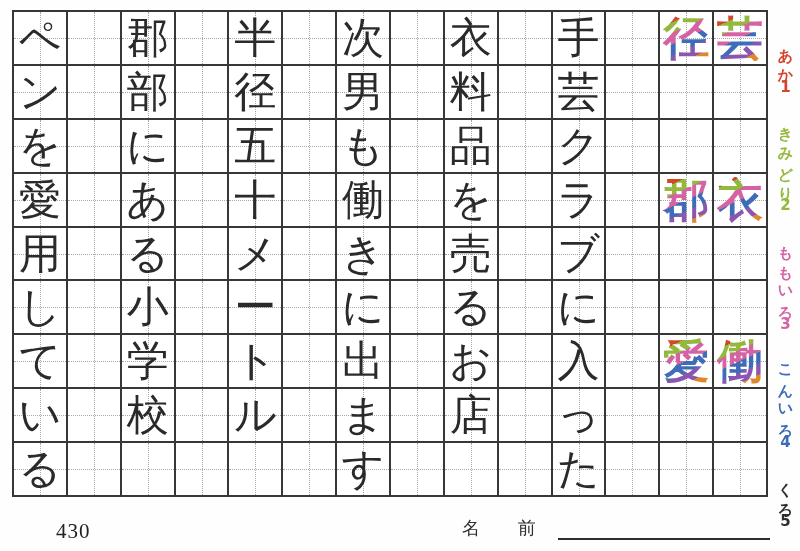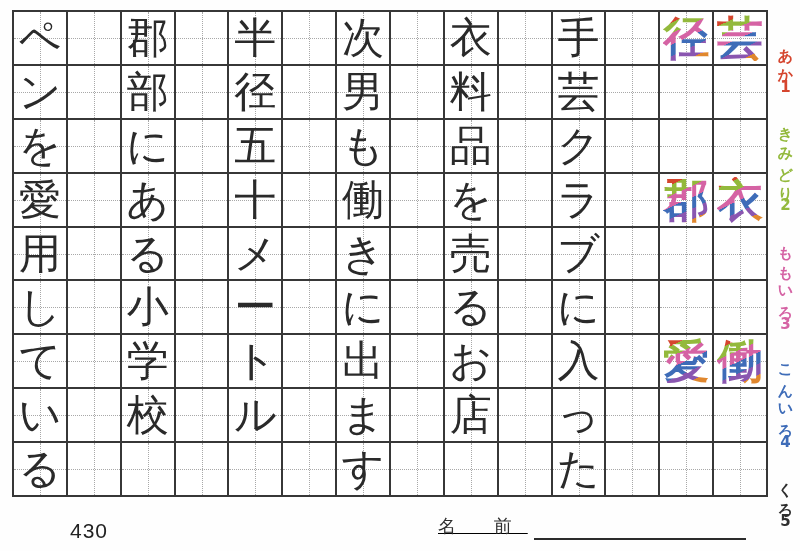--- a/index.html
+++ b/index.html
@@ -92,34 +92,33 @@
     text-orientation: upright;
     font-size: 15px;
     letter-spacing: 3px;
     line-height: 1;
     font-weight: 600;
     white-space: nowrap;
   }
   
   .page-number {
     position: absolute;
-    left: 70px;
+    left: 56px;
     top: 519px;
-    font-family: Liberation Sans, sans-serif;
+    font-family: Liberation Serif, serif;
     font-size: 21px;
     color: #232323;
     letter-spacing: 1px;
   }
   .name-area {
     position: absolute;
-    left: 438px;
+    left: 462px;
     top: 514px;
     display: flex;
-    align-items: flex-start;
-    text-decoration: underline;
+    align-items: flex-end;
   }
   .name-label {
     font-size: 18px;
     color: #2e2e2e;
     letter-spacing: 16px;
     white-space: nowrap;
   }
   .name-line {
     display: inline-block;
     width: 212px;

